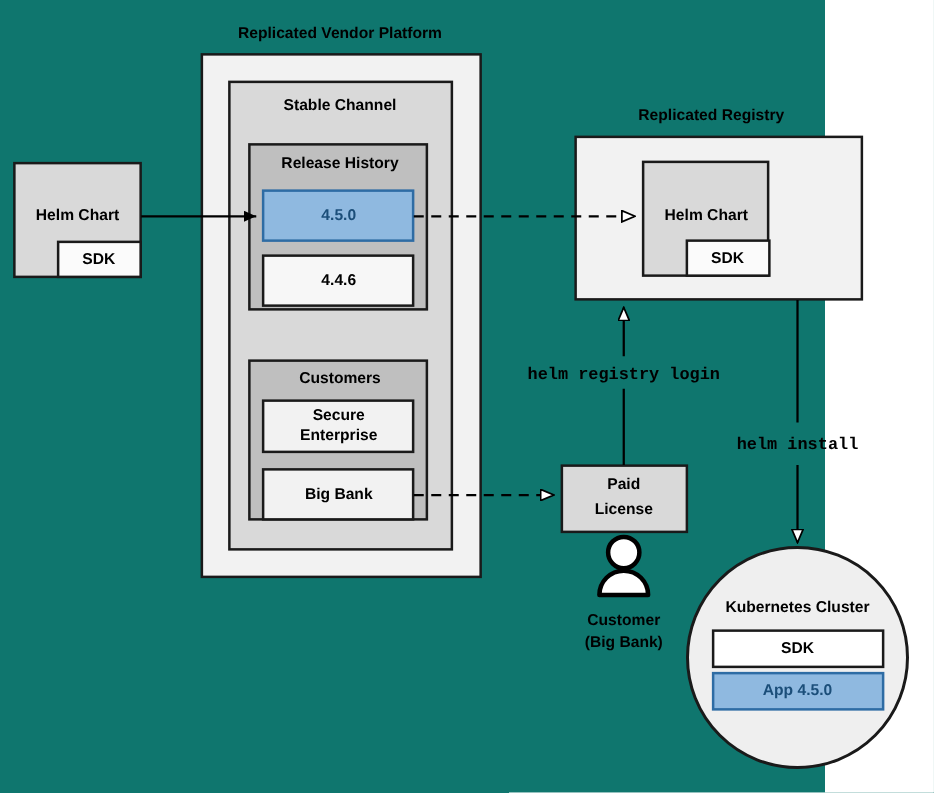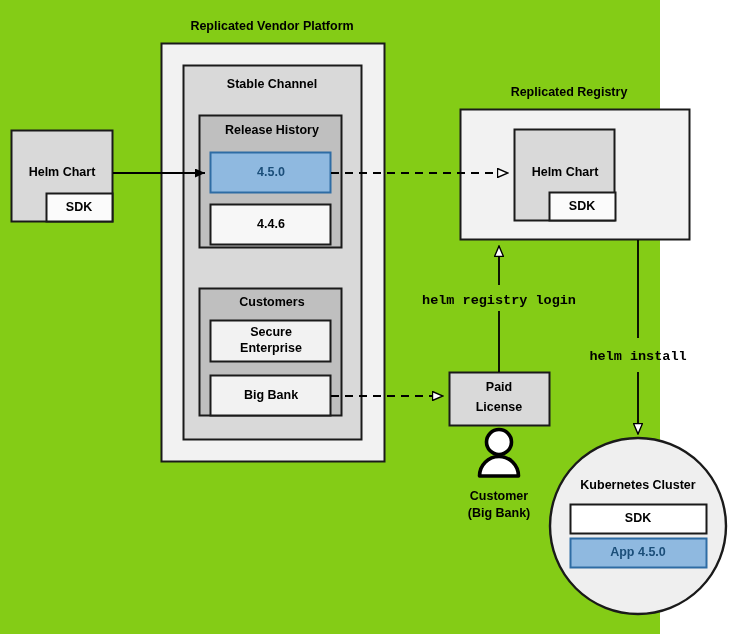--- a/index.html
+++ b/index.html
@@ -10,21 +10,21 @@
   body {
     font-family: "Liberation Sans", sans-serif;
     width: 747px;
     height: 634px;
     overflow: hidden;
   }
   #diagram-root {
     position: relative;
     width: 660px;
     height: 634px;
-    background: #84cc16;
+    background: #0f766e;
   }
   svg.layer {
     position: absolute;
     top: 0;
     left: 0;
     width: 747px;
     height: 634px;
   }
   .node-label {
     font-family: "Liberation Sans", sans-serif;

